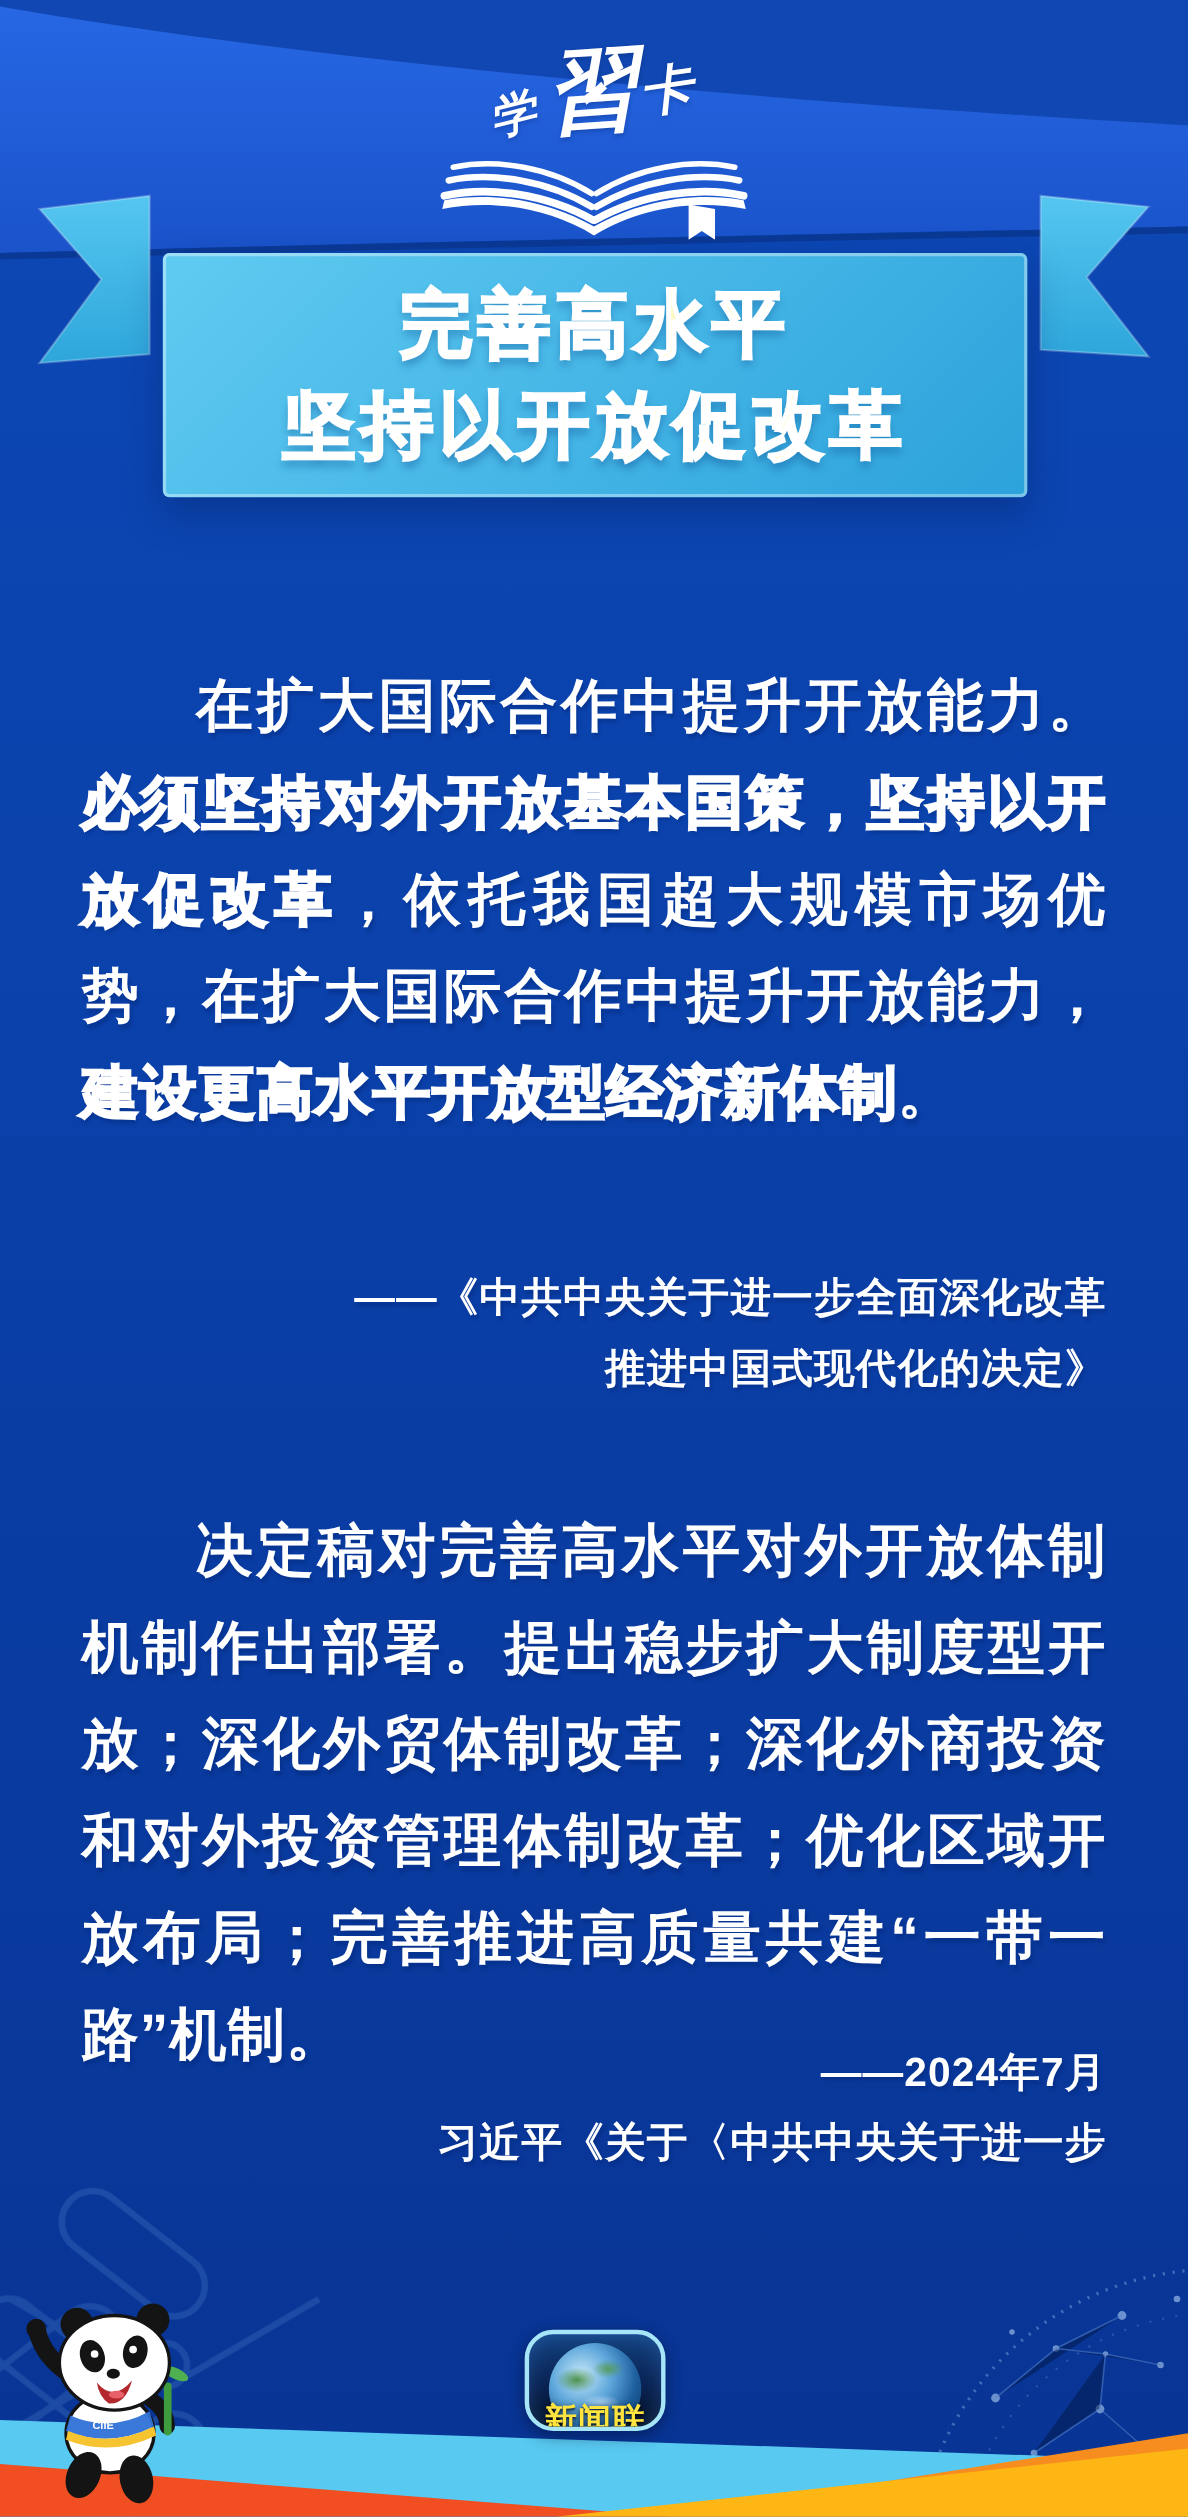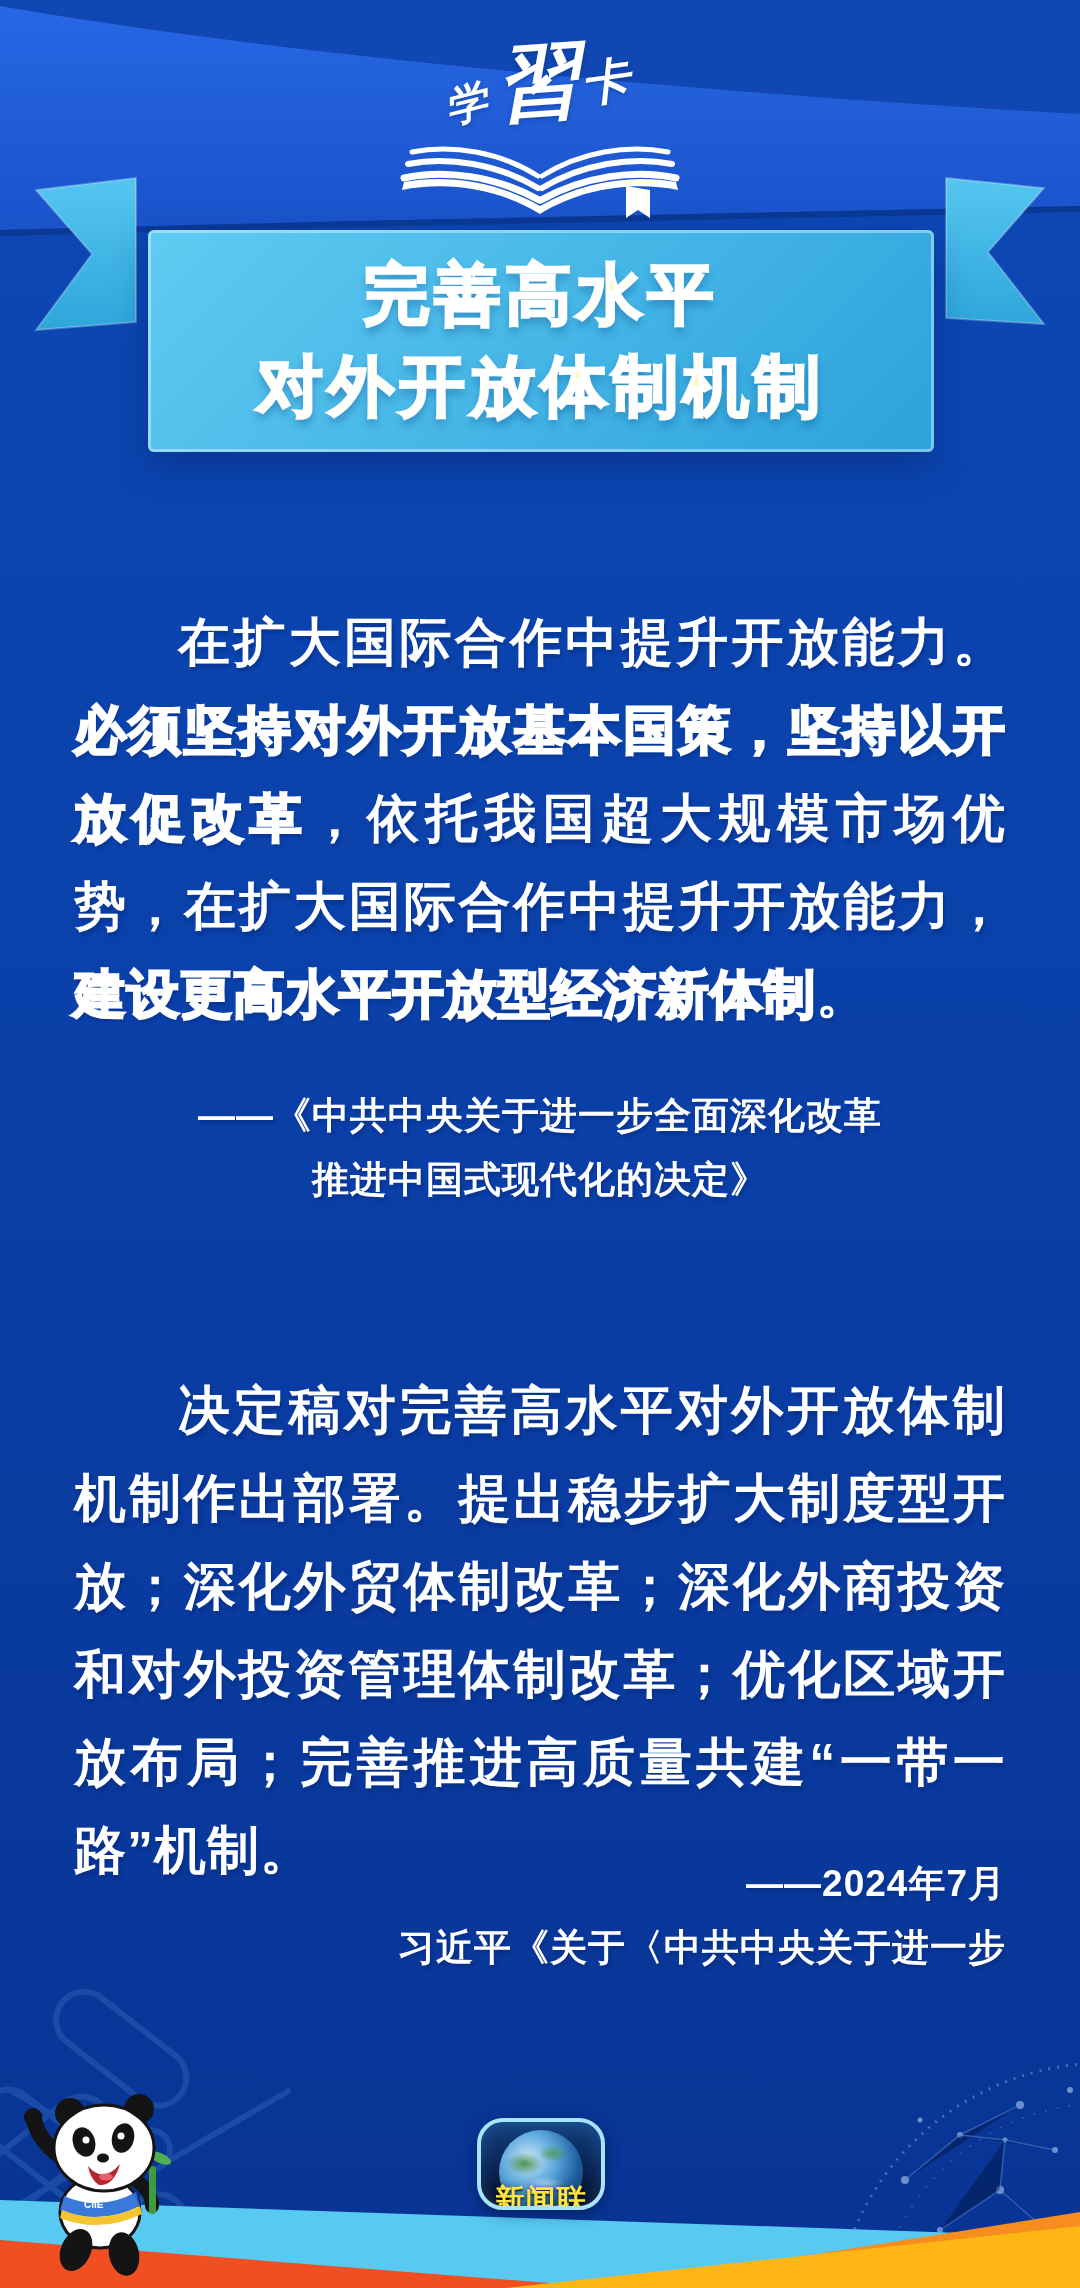--- a/index.html
+++ b/index.html
@@ -28,21 +28,21 @@
 
   
   .para{left:74px;width:932px;color:#fff;font-size:52px;line-height:88px;font-weight:700;
     text-align:justify;text-indent:2em;letter-spacing:1px;
     text-shadow:2px 4px 3px rgba(4,35,110,.35);}
   .para .b{font-weight:900;margin-top:11px;-webkit-text-stroke:2.4px #fff;}
   .p1{top:598px;}
   .p2{top:1366px;}
   .attr{left:74px;width:932px;text-align:right;color:#fff;font-size:37px;line-height:64px;
     font-weight:700;letter-spacing:1px;text-shadow:2px 3px 3px rgba(4,35,110,.4);}
-  .a1{top:1084px;text-align:center;}
+  .a1{top:1148px;}
   .a2{top:1852px;}
 
   
   .xwlb{left:477px;top:2118px;width:128px;height:92px;border-radius:26px;
     border:4px solid var(--logo-border);box-sizing:border-box;
     background:linear-gradient(180deg,#12417F,#0A2352 55%,#051024);
     box-shadow:0 4px 14px rgba(0,10,40,.45), inset 0 0 18px rgba(80,160,255,.25);overflow:hidden;}
   .xwlb .globe{position:absolute;left:50%;top:8px;transform:translateX(-50%);width:84px;height:84px;border-radius:50%;
     background:radial-gradient(circle at 35% 35%,#C8E8F8,#5FA8DC 35%,#1D5E9E 65%,#0A2E57);}
   .xwlb .globe::before{content:"";position:absolute;inset:0;border-radius:50%;background:
@@ -129,21 +129,21 @@
       <path d="M36,190 L136,178 L136,322 L36,330 L92,254 Z" fill="url(#gWing2)"></path>
     </g>
     <g stroke="rgba(255,255,255,.25)" stroke-width="2">
       <path d="M946,178 L1044,188 L988,252 L1044,324 L946,318 Z" fill="url(#gWing2)"></path>
     </g>
   </svg>
 
   <div class="abs panel"></div>
   <div class="abs title">
     <div>完善高水平</div>
-    <div>对外开放体制机制</div>
+    <div>坚持以开放促改革</div>
   </div>
 
   <div class="abs brand">
     <div class="brand-chars">
       <span class="bc1">学</span>
       <span class="bc2">習</span>
       <span class="bc3">卡</span>
     </div>
     <svg width="300" height="92" viewBox="0 0 300 92" style="margin:-14px auto 0;">
       <g stroke="#FFFFFF" stroke-linecap="round" fill="none">

